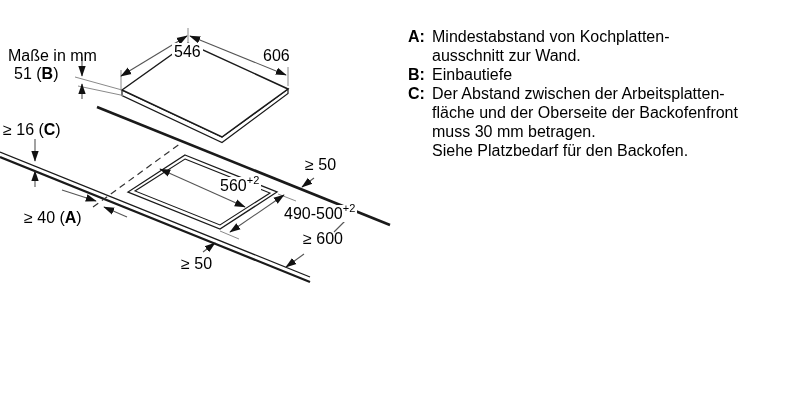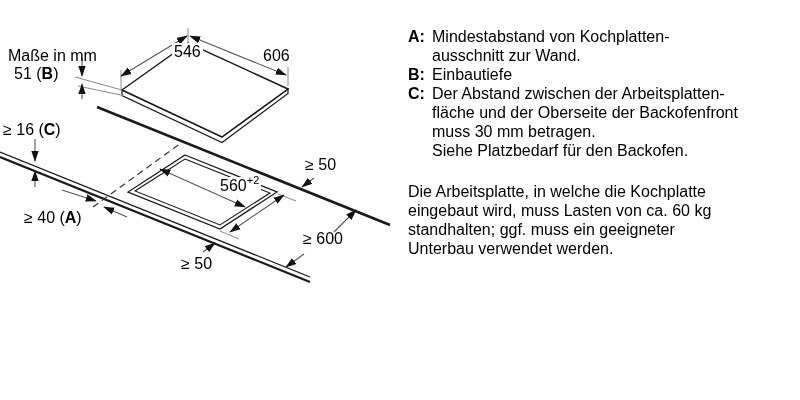--- a/index.html
+++ b/index.html
@@ -84,20 +84,22 @@
 
   <div class="lbl" style="left:3px;top:121px;">
     <span>≥ 16 (</span><b>C</b><span>)</span></div>
 
   <div class="lbl" style="left:24px;top:209px;">
     <span>≥ 40 (</span><b>A</b><span>)</span></div>
 
   <div class="lbl bg" style="left:182px;top:177px;">
     <span>560</span><sup>+2</sup></div>
 
+  <div class="lbl bg" style="left:246px;top:205px;">
+    <span>490-500</span><sup>+2</sup></div>
 
   <div class="lbl" style="left:305px;top:156px;">
     <span>≥ 50</span></div>
   <div class="lbl" style="left:291px;top:230px;margin-left:12px;">
     <span>≥ 600</span></div>
   <div class="lbl" style="left:181px;top:255px;">
     <span>≥ 50</span></div>
 
   <div id="right-col">
     <div class="legend-row">
@@ -109,19 +111,15 @@
       <div class="legend-letter">B:</div>
       <div class="legend-text">Einbautiefe</div>
     </div>
     <div class="legend-row">
       <div class="legend-letter">C:</div>
       <div class="legend-text">Der Abstand zwischen der Arbeitsplatten-
 fläche und der Oberseite der Backofenfront
 muss 30 mm betragen.
 Siehe Platzbedarf für den Backofen.</div>
     </div>
-    <div id="note-paragraph">Die Arbeitsplatte, in welche die Kochplatte
-eingebaut wird, muss Lasten von ca. 60 kg
-standhalten; ggf. muss ein geeigneter
-Unterbau verwendet werden.</div>
   </div>
 
 </div>
 
 </body></html>

